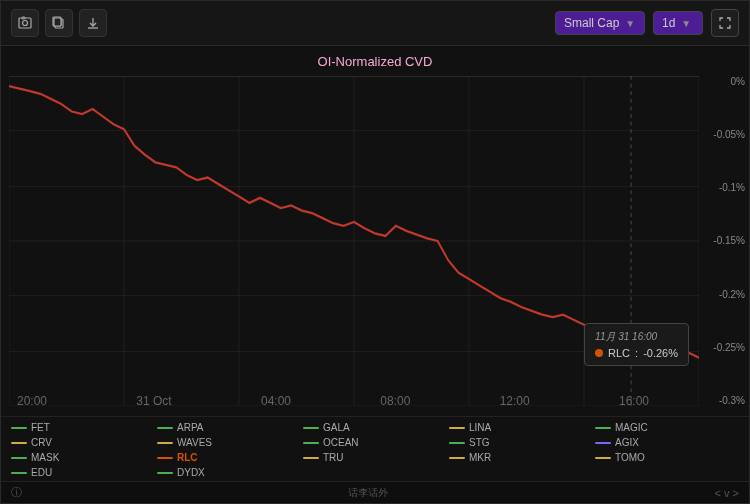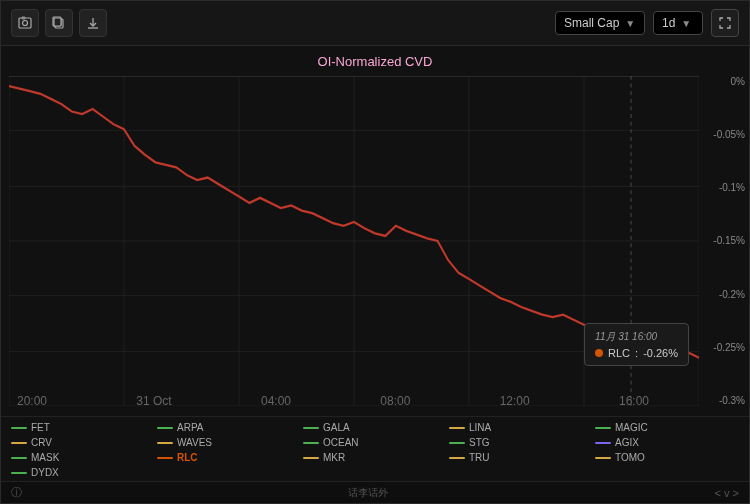--- a/index.html
+++ b/index.html
@@ -48,21 +48,21 @@
       cursor: pointer;
       color: #aaa;
       font-size: 13px;
     }
     .toolbar-right {
       display: flex;
       align-items: center;
       gap: 8px;
     }
     .dropdown {
-      background: #000000;
+      background: #4c1d95;
       border: 1px solid #444;
       border-radius: 4px;
       padding: 4px 8px;
       color: #ccc;
       font-size: 12px;
       display: flex;
       align-items: center;
       gap: 6px;
       cursor: pointer;
       min-width: 90px;
@@ -449,29 +449,33 @@
     <div class="legend-item">
       <div class="legend-line" style="background:#4CAF50;"></div>
       <span>MASK</span>
     </div>
     <div class="legend-item">
       <div class="legend-line" style="background:#d35400;"></div>
       <span style="color:#d35400;font-weight:bold;">RLC</span>
     </div>
     <div class="legend-item">
       <div class="legend-line" style="background:#d4a843;"></div>
+      <span>TRU</span>
+    </div>
+    <div class="legend-item">
+      <div class="legend-line" style="background:#d4a843;"></div>
       <span>MKR</span>
     </div>
     <div class="legend-item">
       <div class="legend-line" style="background:#d4a843;"></div>
-      <span>TRU</span>
-    </div>
-    <div class="legend-item">
-      <div class="legend-line" style="background:#d4a843;"></div>
       <span>TOMO</span>
+    </div>
+    <div class="legend-item">
+      <div class="legend-line" style="background:#4CAF50;"></div>
+      <span>EDU</span>
     </div>
     <div class="legend-item">
       <div class="legend-line" style="background:#4CAF50;"></div>
       <span>DYDX</span>
     </div>
   </div>
 
   <div class="bottom-bar">
     <span class="info-icon">ⓘ</span>
     <span class="watermark">话李话外</span>

